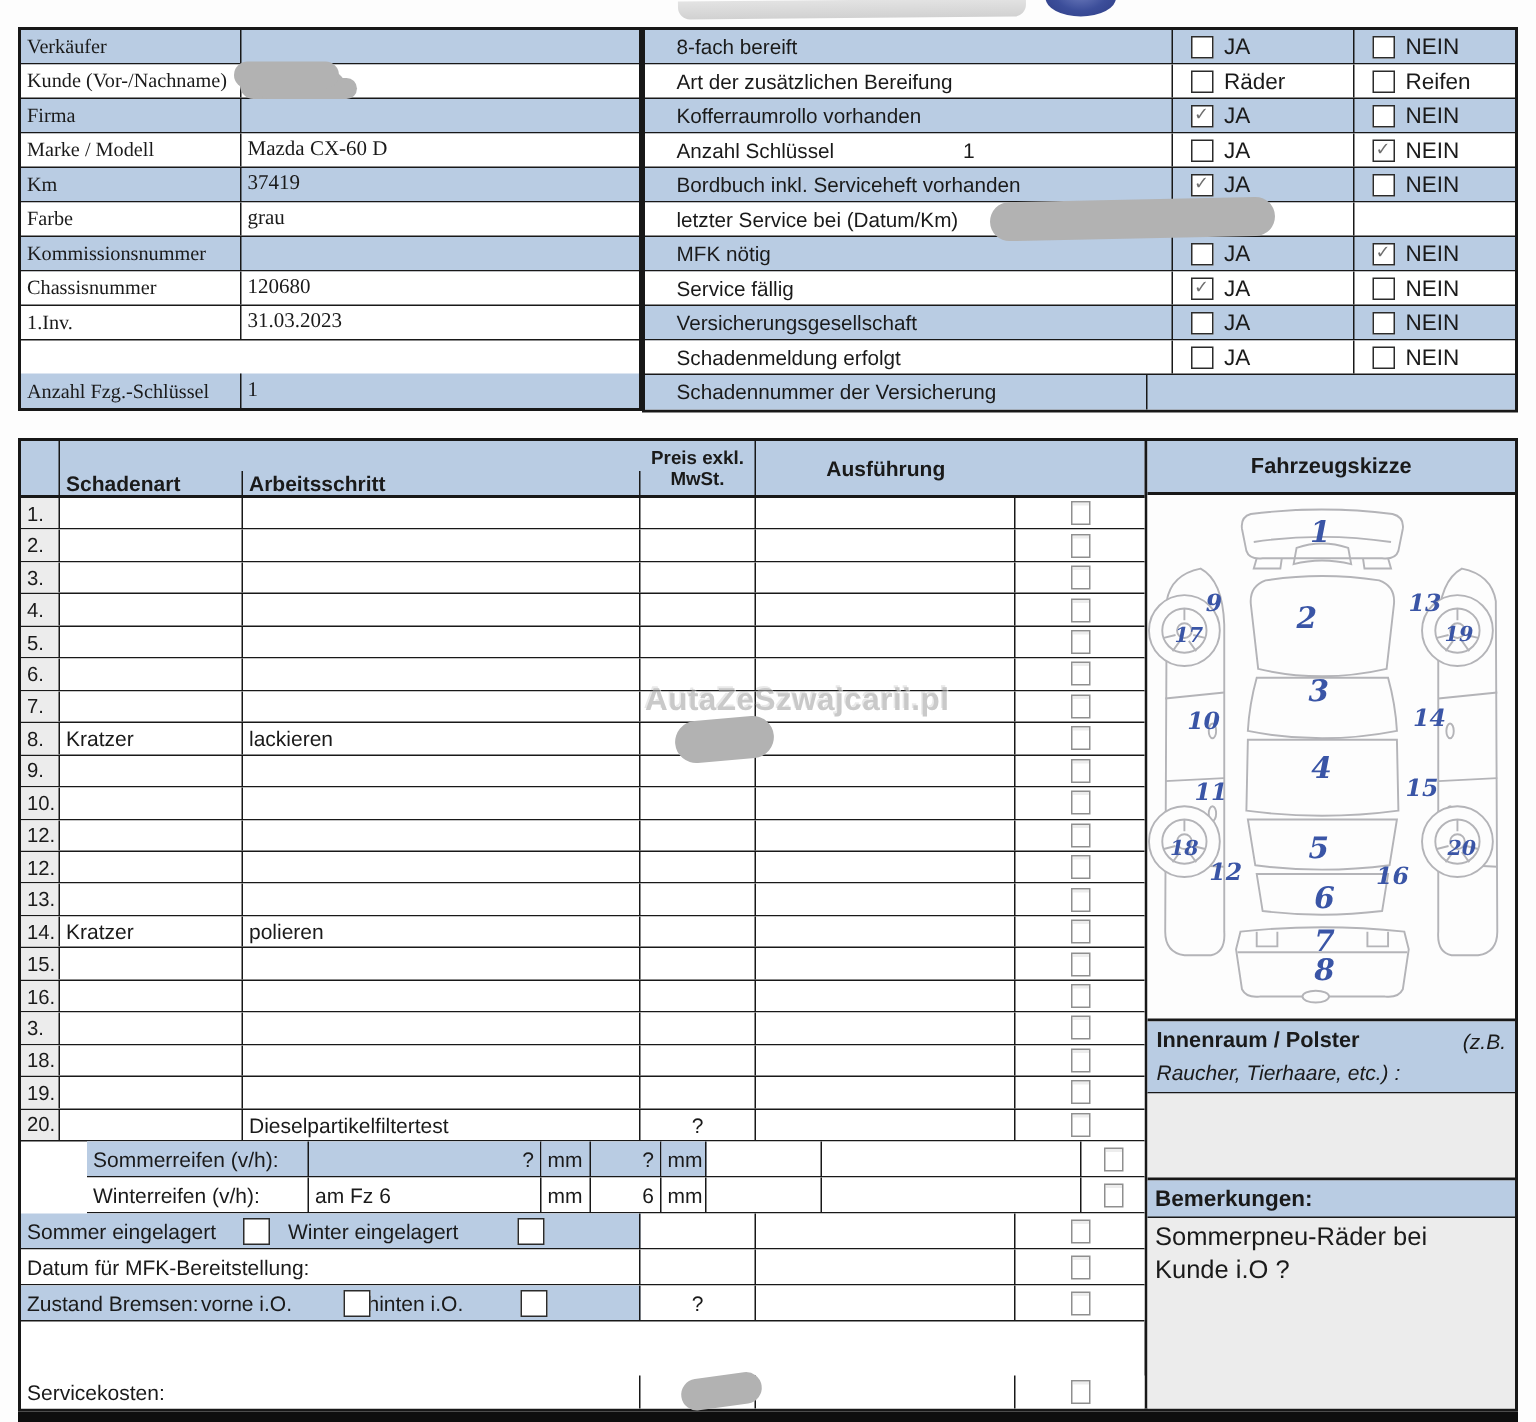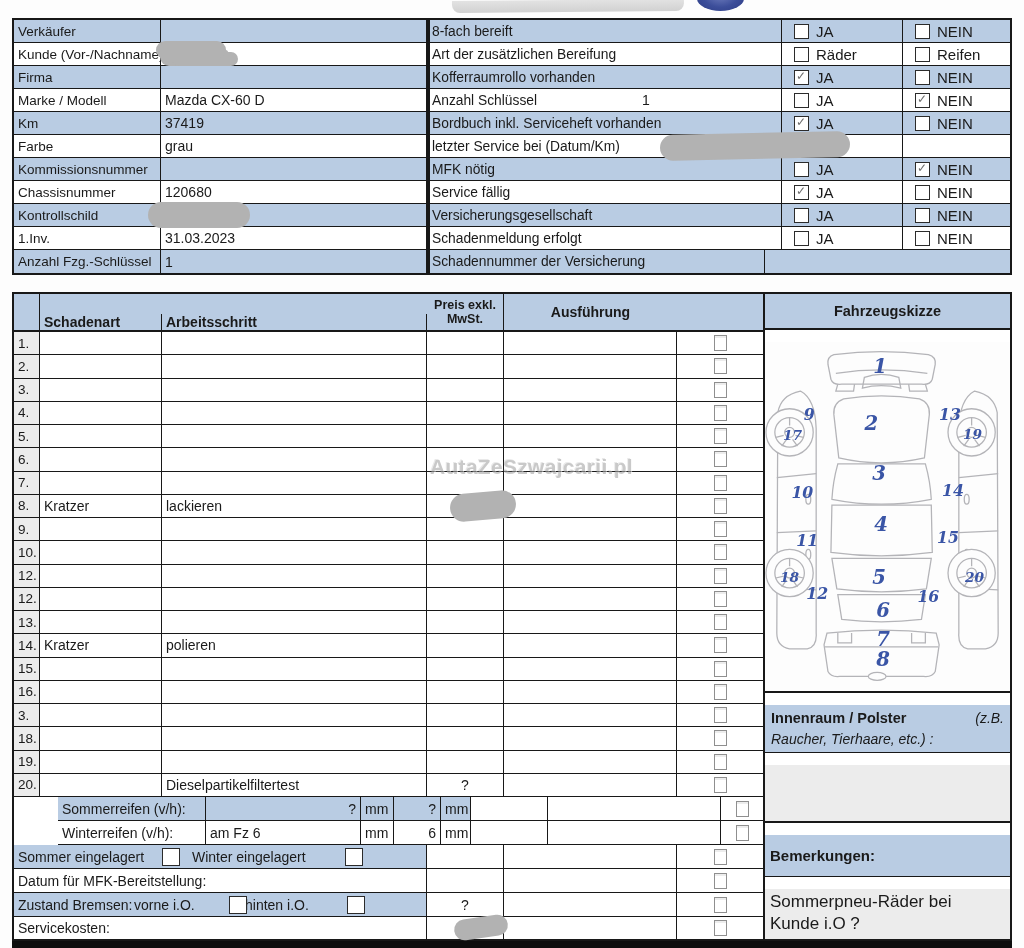--- a/index.html
+++ b/index.html
@@ -27,76 +27,76 @@
   
   .blue  { background:#b9cce3; }
   .white { background:#fff; }
   .cb { position:relative; width:15px; height:15px; border:1.5px solid #2b2b2b; background:#fff; flex:none; }
   .cb.checked::after { content:"✓"; position:absolute; left:1px; top:-2px; font-size:12px; color:#6f6f6f; }
   .cb-big { width:18px; height:18px; }
   .cb-a { width:13px; height:16px; border:1.5px solid #8f8f8f; background:#fff;
     box-shadow:inset 0 2px 0 rgba(0,0,0,.07); flex:none; }
 
   
-  .vtable { position:absolute; left:12px; top:18px; width:416px; border:2px solid #181818; background:#fff; }
+  .vtable { position:absolute; left:12px; top:18px; width:416px; border:2px solid #181818; background:#fff;font-family:Liberation Serif, serif; }
   .vrow { position:relative; display:grid; grid-template-columns:147px 1fr; height:23px; border-bottom:1px solid #181818; }
-  .vrow:last-child { border-bottom:none; }
+  .vrow:last-child { border-bottom:none;margin-top:22px; }
   .cell { display:flex; align-items:center; padding:0 4px; font-size:13.5px; overflow:hidden; white-space:nowrap; }
   .vlab { border-right:1px solid #181818; }
   .vval { font-size:14px; }
 
   
   .ctable { position:absolute; left:428px; top:18px; width:584px; border:2px solid #181818; background:#fff; }
   .crow { position:relative; display:grid; grid-template-columns:334px 121px 1fr; height:23px; border-bottom:1px solid #181818; }
   .crow:last-child { border-bottom:none; }
-  .clab { position:relative; display:flex; align-items:center; padding:0 2px; font-size:13.8px; white-space:nowrap; }
+  .clab { position:relative; display:flex; align-items:center; padding:0 21px; font-size:13.8px; white-space:nowrap; }
   .extra { position:absolute; left:212px; font-size:14px; }
   .copt { border-left:1px solid #181818; display:flex; align-items:center; gap:7px; padding-left:12px; font-size:15px;margin-left:17px; }
   .cblank { border-left:1px solid #181818; grid-column:2 / 4; }
 
   
   .dtable { position:absolute; left:12px; top:292px; width:1000px; height:649px; border:2px solid #181818; display:flex; background:#fff; }
   .dleft { width:749px; display:flex; flex-direction:column; }
-  .dright { flex:1; border-left:2px solid #181818; display:flex; flex-direction:column;gap:12px; }
+  .dright { flex:1; border-left:2px solid #181818; display:flex; flex-direction:column; }
 
   .dhead { display:grid; grid-template-columns:26px 122px 265px 77px 173px 1fr; height:38px; border-bottom:2px solid #181818; background:#b9cce3; font-weight:bold; }
   .hc { border-right:1px solid #181818; display:flex; align-items:center; justify-content:center; text-align:center; font-size:14px; padding:0 2px; }
   .hc.left { justify-content:flex-start; padding-left:4px;margin-top:20px; }
   .hc:last-child { border-right:none; }
   .hc.preis-h { font-size:12.5px; line-height:1.15; }
 
   .drow { position:relative; display:grid; grid-template-columns:26px 122px 265px 77px 173px 1fr; flex:1; border-bottom:1px solid #181818; background:#fff; }
   .dc { border-right:1px solid #181818; display:flex; align-items:center; padding:0 4px; font-size:14px; white-space:nowrap; }
   .dc.num { background:#ececec; font-size:13.5px; }
   .dc.pc { justify-content:center; }
   .dc.ausf { border-right:none; justify-content:center; }
 
   .srow { position:relative; display:grid; height:24px; border-bottom:1px solid #181818; background:#fff; }
   .srow.ab  { grid-template-columns:148px 155px 33px 47px 30px 77px 173px 1fr;margin-left:44px; }
   .srow.cdef{ grid-template-columns:413px 77px 173px 1fr; }
-  .srow:last-child { height:22px; border-bottom:none; }
+  .srow:last-child { height:22px; border-bottom:none;margin-top:36px; }
   .sc { border-right:1px solid #181818; display:flex; align-items:center; padding:0 4px; font-size:14px; white-space:nowrap; }
   .sc.ra { justify-content:flex-end; }
   .sc.pc { justify-content:center; }
   .sc.ausf { border-right:none; justify-content:center; }
   .sc.wide { position:relative; }
   .pos { position:absolute; top:50%; transform:translateY(-50%); white-space:nowrap; font-size:14px; }
   .pos .cbx { display:block; }
   .z2 { z-index:2; }
 
   
   .skz-head { height:36px; background:#b9cce3; border-bottom:2px solid #181818; display:flex; align-items:center; justify-content:center; font-weight:bold; font-size:14.5px; }
   .skz-sketch { height:351px; border-bottom:2px solid #181818; background:#fdfdfd; }
   .skz-sketch svg { display:block; width:100%; height:100%; }
   .inn-head { height:48px; background:#b9cce3; border-bottom:1px solid #181818; padding:3px 6px; font-size:14px; line-height:1.45; }
   .inn-head .l1 { display:flex; justify-content:space-between; }
   .inn-head .t { font-weight:bold; font-size:14.5px; }
   .inn-head .i { font-style:italic; }
   .inn-body { height:58px; background:#ececec; border-bottom:2px solid #181818; }
-  .bem-head { height:42px; background:#b9cce3; border-bottom:1px solid #181818; display:flex; align-items:center; padding:0 5px; font-weight:bold; font-size:15px; }
+  .bem-head { height:25px; background:#b9cce3; border-bottom:1px solid #181818; display:flex; align-items:center; padding:0 5px; font-weight:bold; font-size:15px; }
   .bem-body { flex:1; background:#ececec; font-size:17px; padding:2px 5px; line-height:1.3; }
 
   .sknum { fill:#3a55a6; font-family:"DejaVu Serif", serif; font-style:italic; font-weight:bold; text-anchor:middle; }
   .sknum.big   { font-size:20px; }
   .sknum.mid   { font-size:16px; }
   .sknum.small { font-size:14px; }
 </style>
 </head>
 <body>
 
@@ -131,25 +131,20 @@
         <div class="cell vlab">Farbe</div>
         <div class="cell vval">grau</div>
       </div>
       <div class="vrow blue">
         <div class="cell vlab">Kommissionsnummer</div>
         <div class="cell vval"></div>
       </div>
       <div class="vrow white">
         <div class="cell vlab">Chassisnummer</div>
         <div class="cell vval">120680</div>
-      </div>
-      <div class="vrow blue">
-        <div class="cell vlab">Kontrollschild</div>
-        <div class="cell vval"></div>
-        <div class="blob blob-v8"></div>
       </div>
       <div class="vrow white">
         <div class="cell vlab">1.Inv.</div>
         <div class="cell vval">31.03.2023</div>
       </div>
       <div class="vrow blue">
         <div class="cell vlab">Anzahl Fzg.-Schlüssel</div>
         <div class="cell vval">1</div>
       </div>
     </div>

